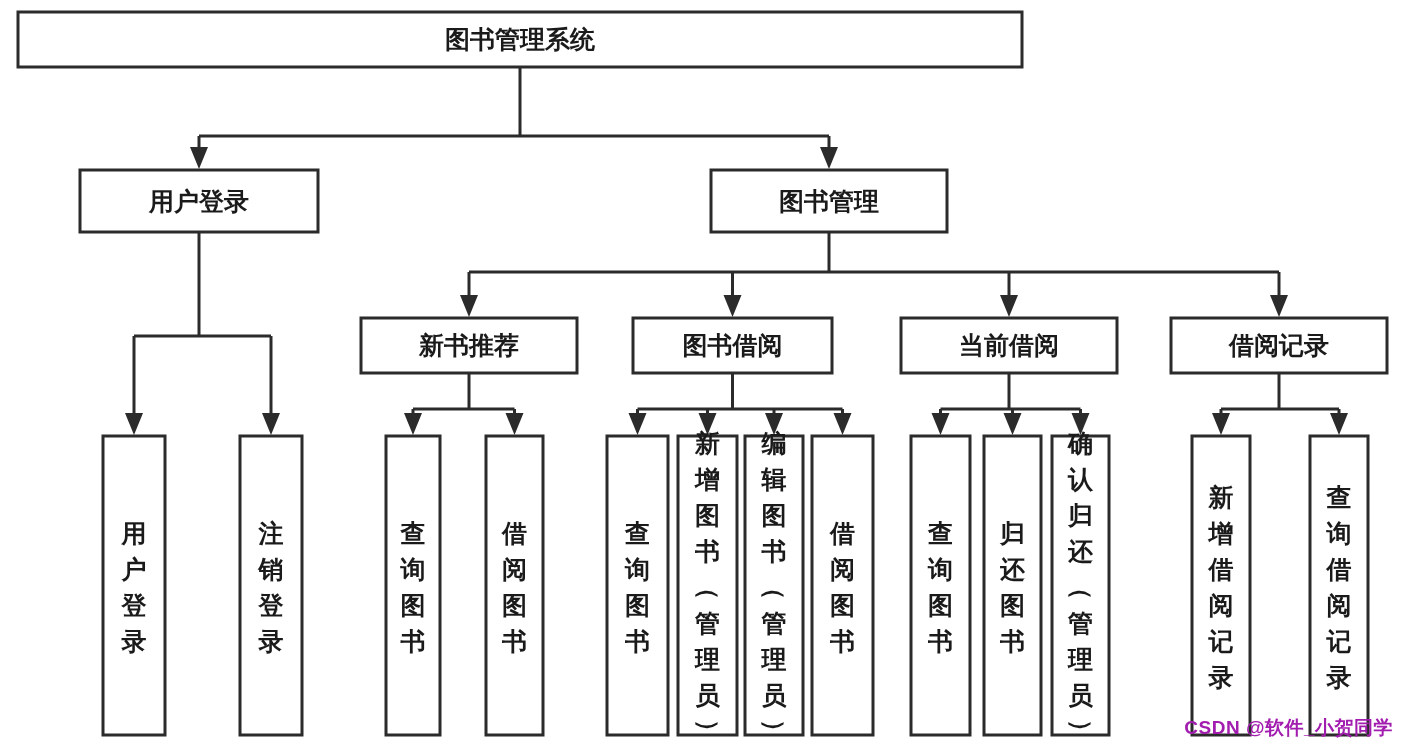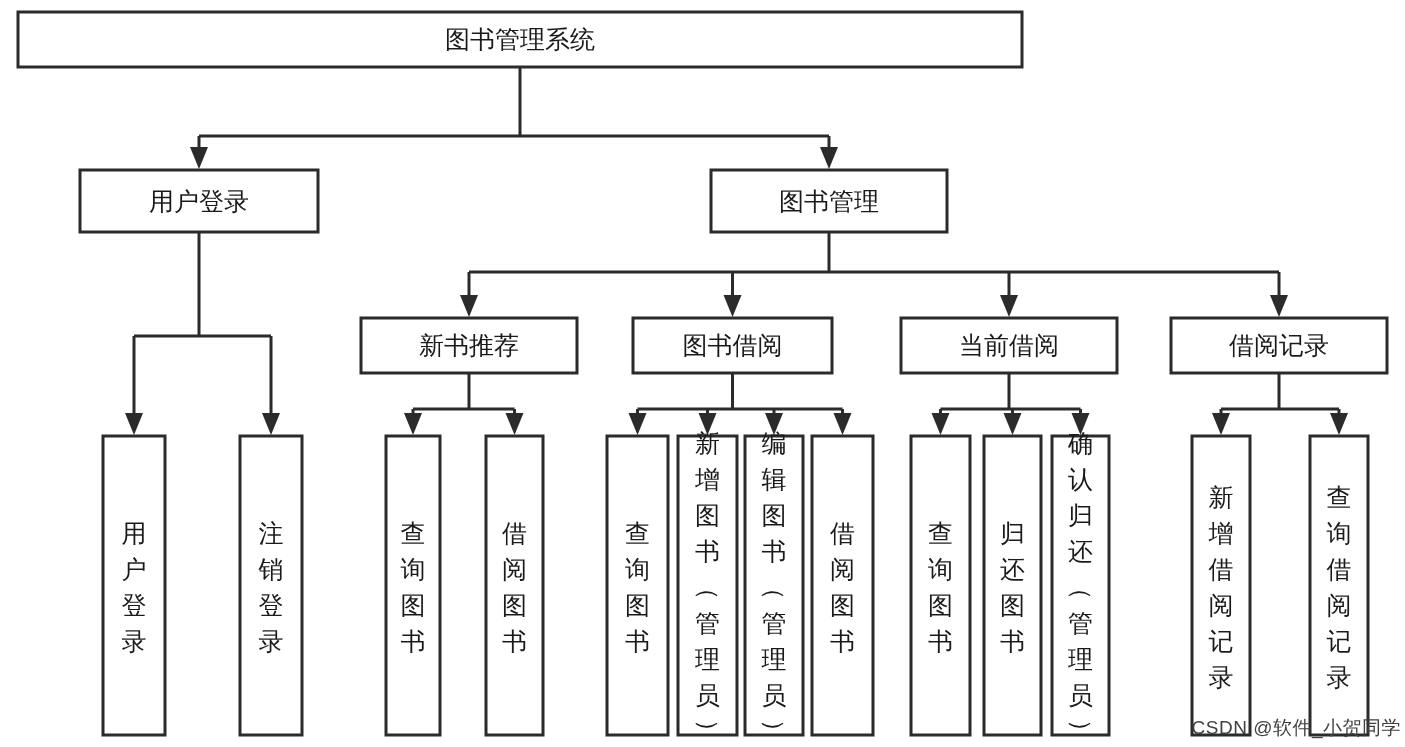--- a/index.html
+++ b/index.html
@@ -13,20 +13,21 @@
     font-family: "Liberation Sans", sans-serif;
     overflow: hidden;
     position: relative;
   }
   #diagram-root {
     position: absolute;
     left: 0;
     top: 0;
     width: 1405px;
     height: 747px;
+    font-weight: bold;
   }
   svg.diagram {
     display: block;
     width: 1405px;
     height: 747px;
   }
   .node-box {
     fill: #ffffff;
     stroke: #2b2b2b;
     stroke-width: 3;
@@ -48,25 +49,25 @@
     stroke: #2b2b2b;
     stroke-width: 3;
     fill: none;
   }
   .arrow-head {
     fill: #2b2b2b;
     stroke: none;
   }
   .watermark {
     position: absolute;
-    right: 4px;
+    right: 12px;
     bottom: 6px;
     font-family: "Liberation Sans", sans-serif;
     font-size: 19px;
-    color: #404040;
+    color: #a21caf;
     white-space: nowrap;
     letter-spacing: 0.5px;
   }
 </style>
 </head>
 <body>
 
 <div id="diagram-root">
   <svg class="diagram" viewBox="0 0 1405 747" xmlns="http://www.w3.org/2000/svg">
     <g id="edge-layer">

